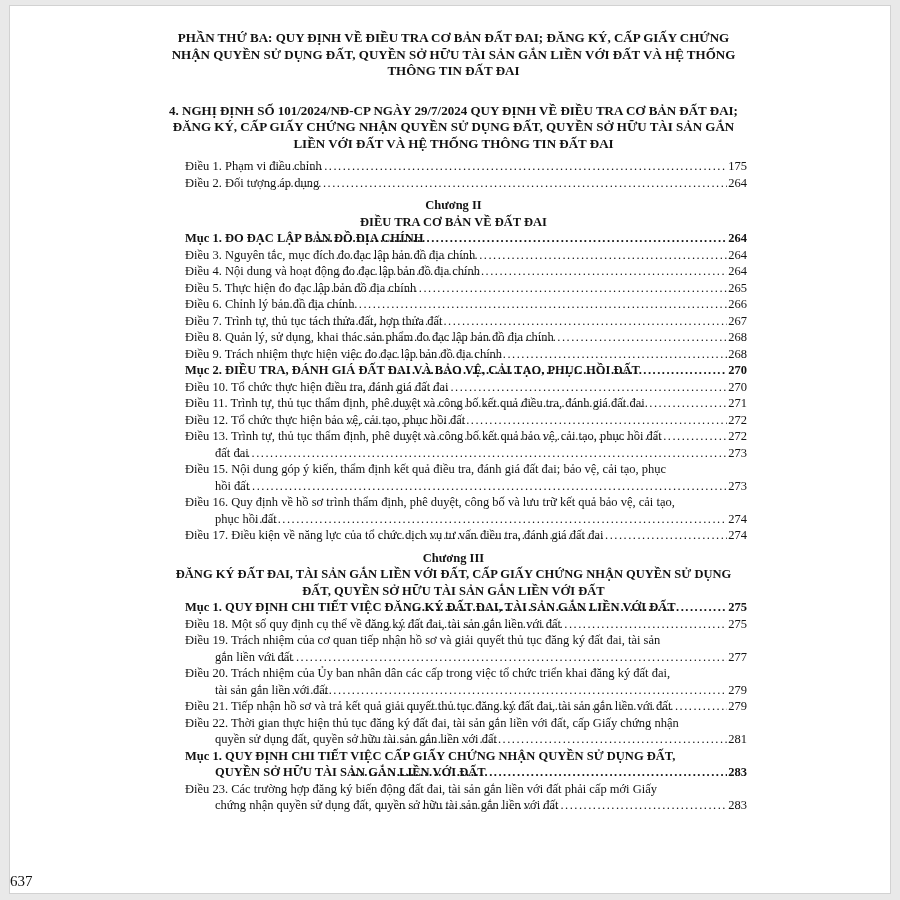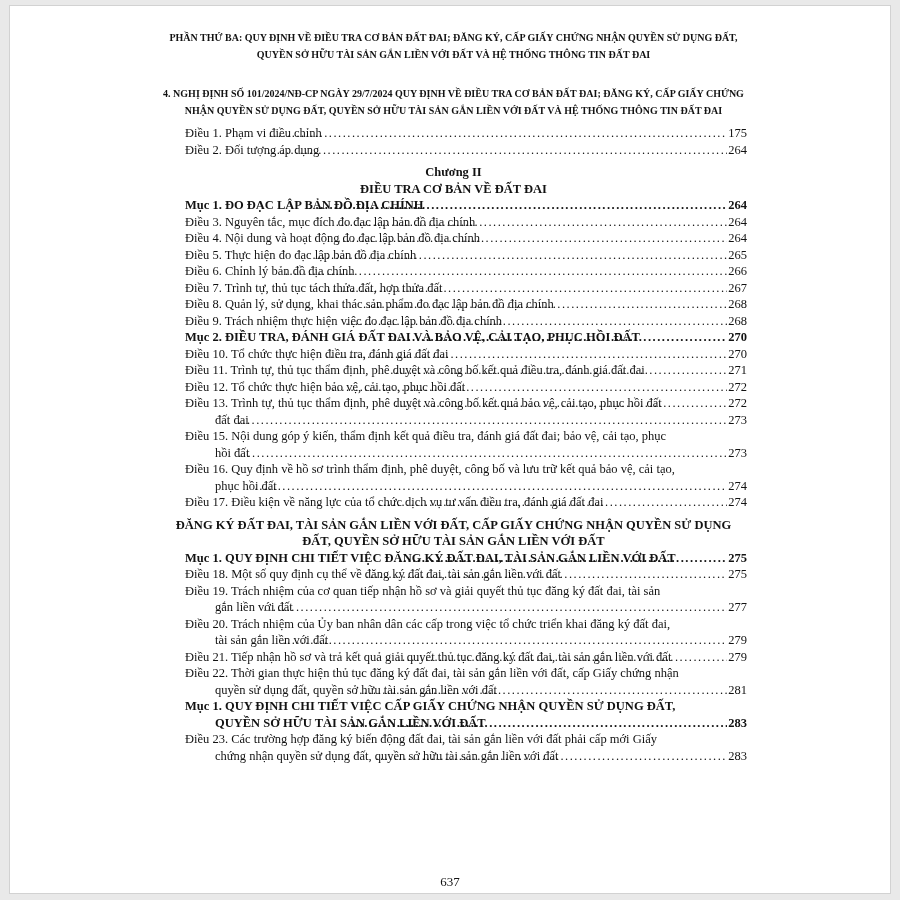--- a/index.html
+++ b/index.html
@@ -21,21 +21,21 @@
   }
   .content {
     position: absolute;
     left: 150px; right: 143px; top: 24px;
     font-size: 12.5px;
     line-height: 16.5px;
   }
   .part-title, .doc-title {
     font-weight: bold;
     text-align: center;
-    font-size: 10px;
+    font-size: 13px;
     line-height: 16.5px;
   }
   .doc-title { margin-top: 23px; }
   .chapter { margin-top: 6px; }
   .ch-label, .ch-title {
     text-align: center;
     font-weight: bold;
   }
   .entry { margin-left: 25px; }
   .entry.bold { font-weight: bold; }
@@ -51,22 +51,22 @@
     letter-spacing: 1.5px;
     margin-left: 1px;
   }
   .dots::after {
     content: "....................................................................................................................................................................";
   }
   .pg { flex: 0 0 auto; padding-left: 1px; }
   .folio {
     position: absolute;
     bottom: 3px; left: 0; right: 0;
-    text-align: center;
-    font-size: 13px;
+    text-align: left;
+    font-size: 15px;
   }
 </style>
 </head>
 <body>
 
 <div class="scan">
   <div class="content">
     <div class="part-title">PHẦN THỨ BA: QUY ĐỊNH VỀ ĐIỀU TRA CƠ BẢN ĐẤT ĐAI; ĐĂNG KÝ, CẤP GIẤY CHỨNG NHẬN QUYỀN SỬ DỤNG ĐẤT, QUYỀN SỞ HỮU TÀI SẢN GẮN LIỀN VỚI ĐẤT VÀ HỆ THỐNG THÔNG TIN ĐẤT ĐAI</div>
     <div class="doc-title">4. NGHỊ ĐỊNH SỐ 101/2024/NĐ-CP NGÀY 29/7/2024 QUY ĐỊNH VỀ ĐIỀU TRA CƠ BẢN ĐẤT ĐAI; ĐĂNG KÝ, CẤP GIẤY CHỨNG NHẬN QUYỀN SỬ DỤNG ĐẤT, QUYỀN SỞ HỮU TÀI SẢN GẮN LIỀN VỚI ĐẤT VÀ HỆ THỐNG THÔNG TIN ĐẤT ĐAI</div>
     <div id="toc">
@@ -205,20 +205,21 @@
           </div>
           <div class="entry">
             <div class="eline lastline">
               <span class="txt">Điều 17. Điều kiện về năng lực của tổ chức dịch vụ tư vấn điều tra, đánh giá đất đai</span>
               <span class="dots"></span>
               <span class="pg">274</span>
             </div>
           </div>
         </div>
         <div class="chapter">
+          <div class="ch-label">Chương III</div>
           <div class="ch-title">ĐĂNG KÝ ĐẤT ĐAI, TÀI SẢN GẮN LIỀN VỚI ĐẤT, CẤP GIẤY CHỨNG NHẬN QUYỀN SỬ DỤNG ĐẤT, QUYỀN SỞ HỮU TÀI SẢN GẮN LIỀN VỚI ĐẤT</div>
           <div class="entry bold">
             <div class="eline lastline">
               <span class="txt">Mục 1. QUY ĐỊNH CHI TIẾT VIỆC ĐĂNG KÝ ĐẤT ĐAI, TÀI SẢN GẮN LIỀN VỚI ĐẤT</span>
               <span class="dots"></span>
               <span class="pg">275</span>
             </div>
           </div>
           <div class="entry">
             <div class="eline lastline">

